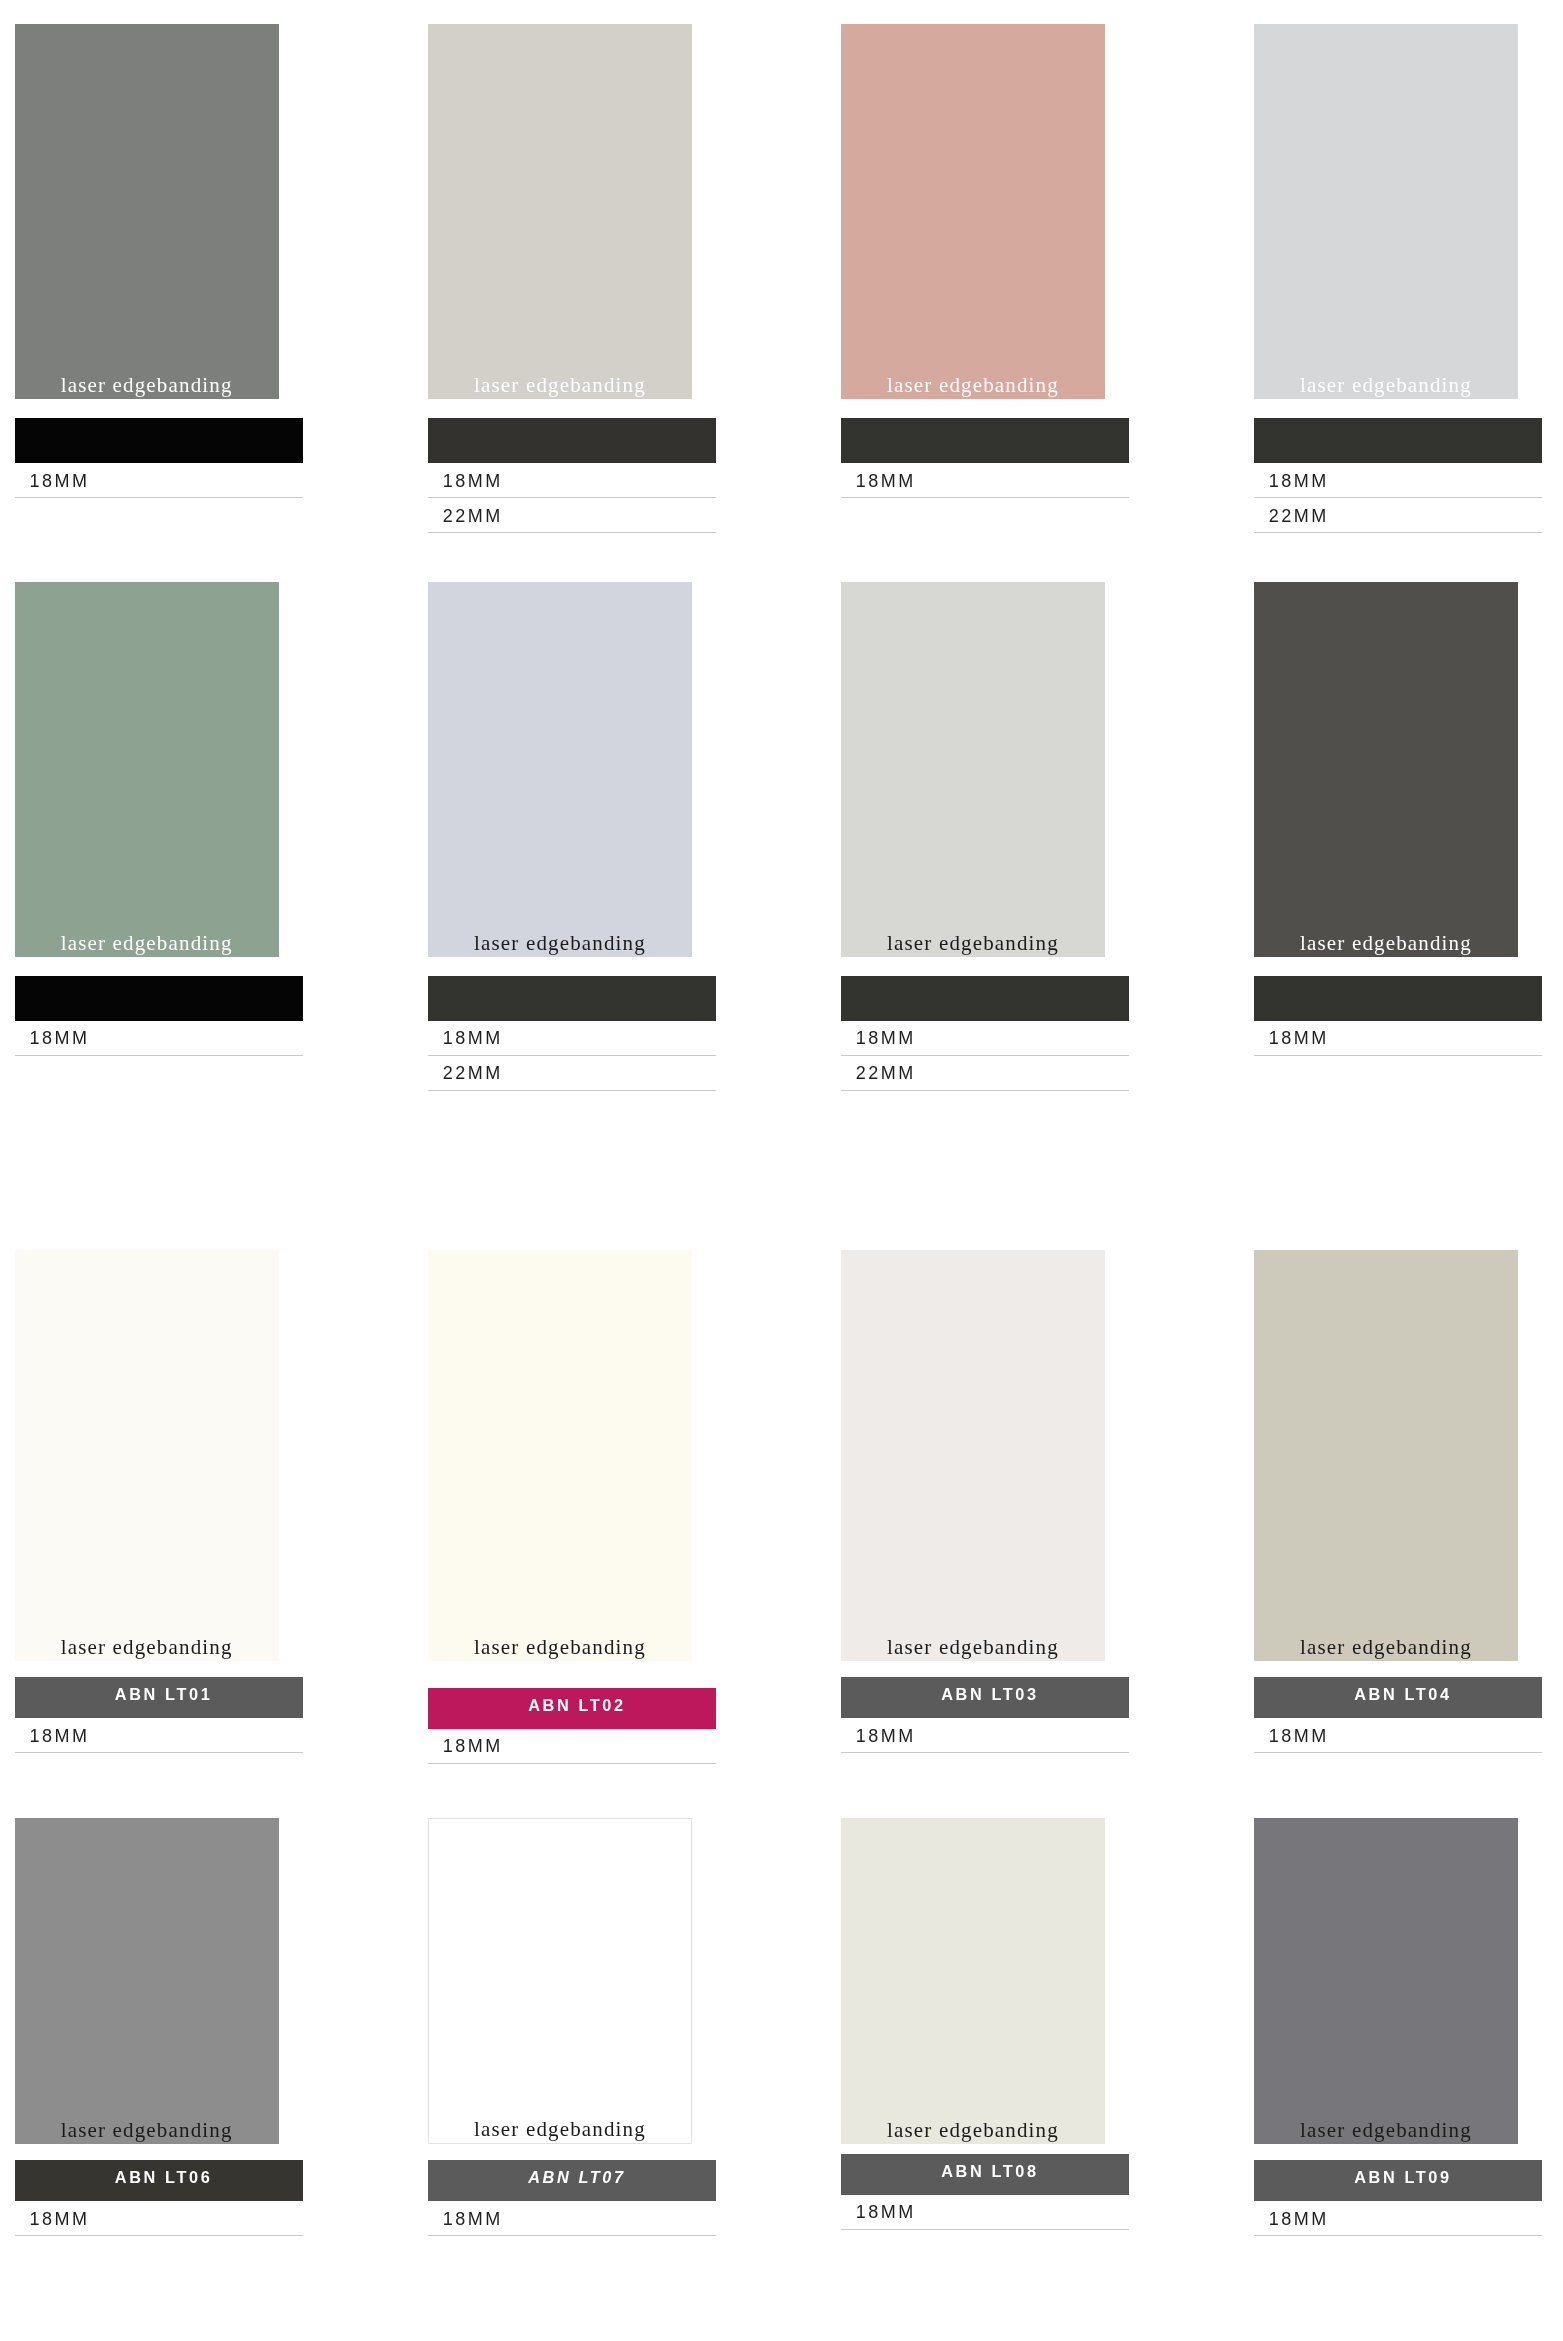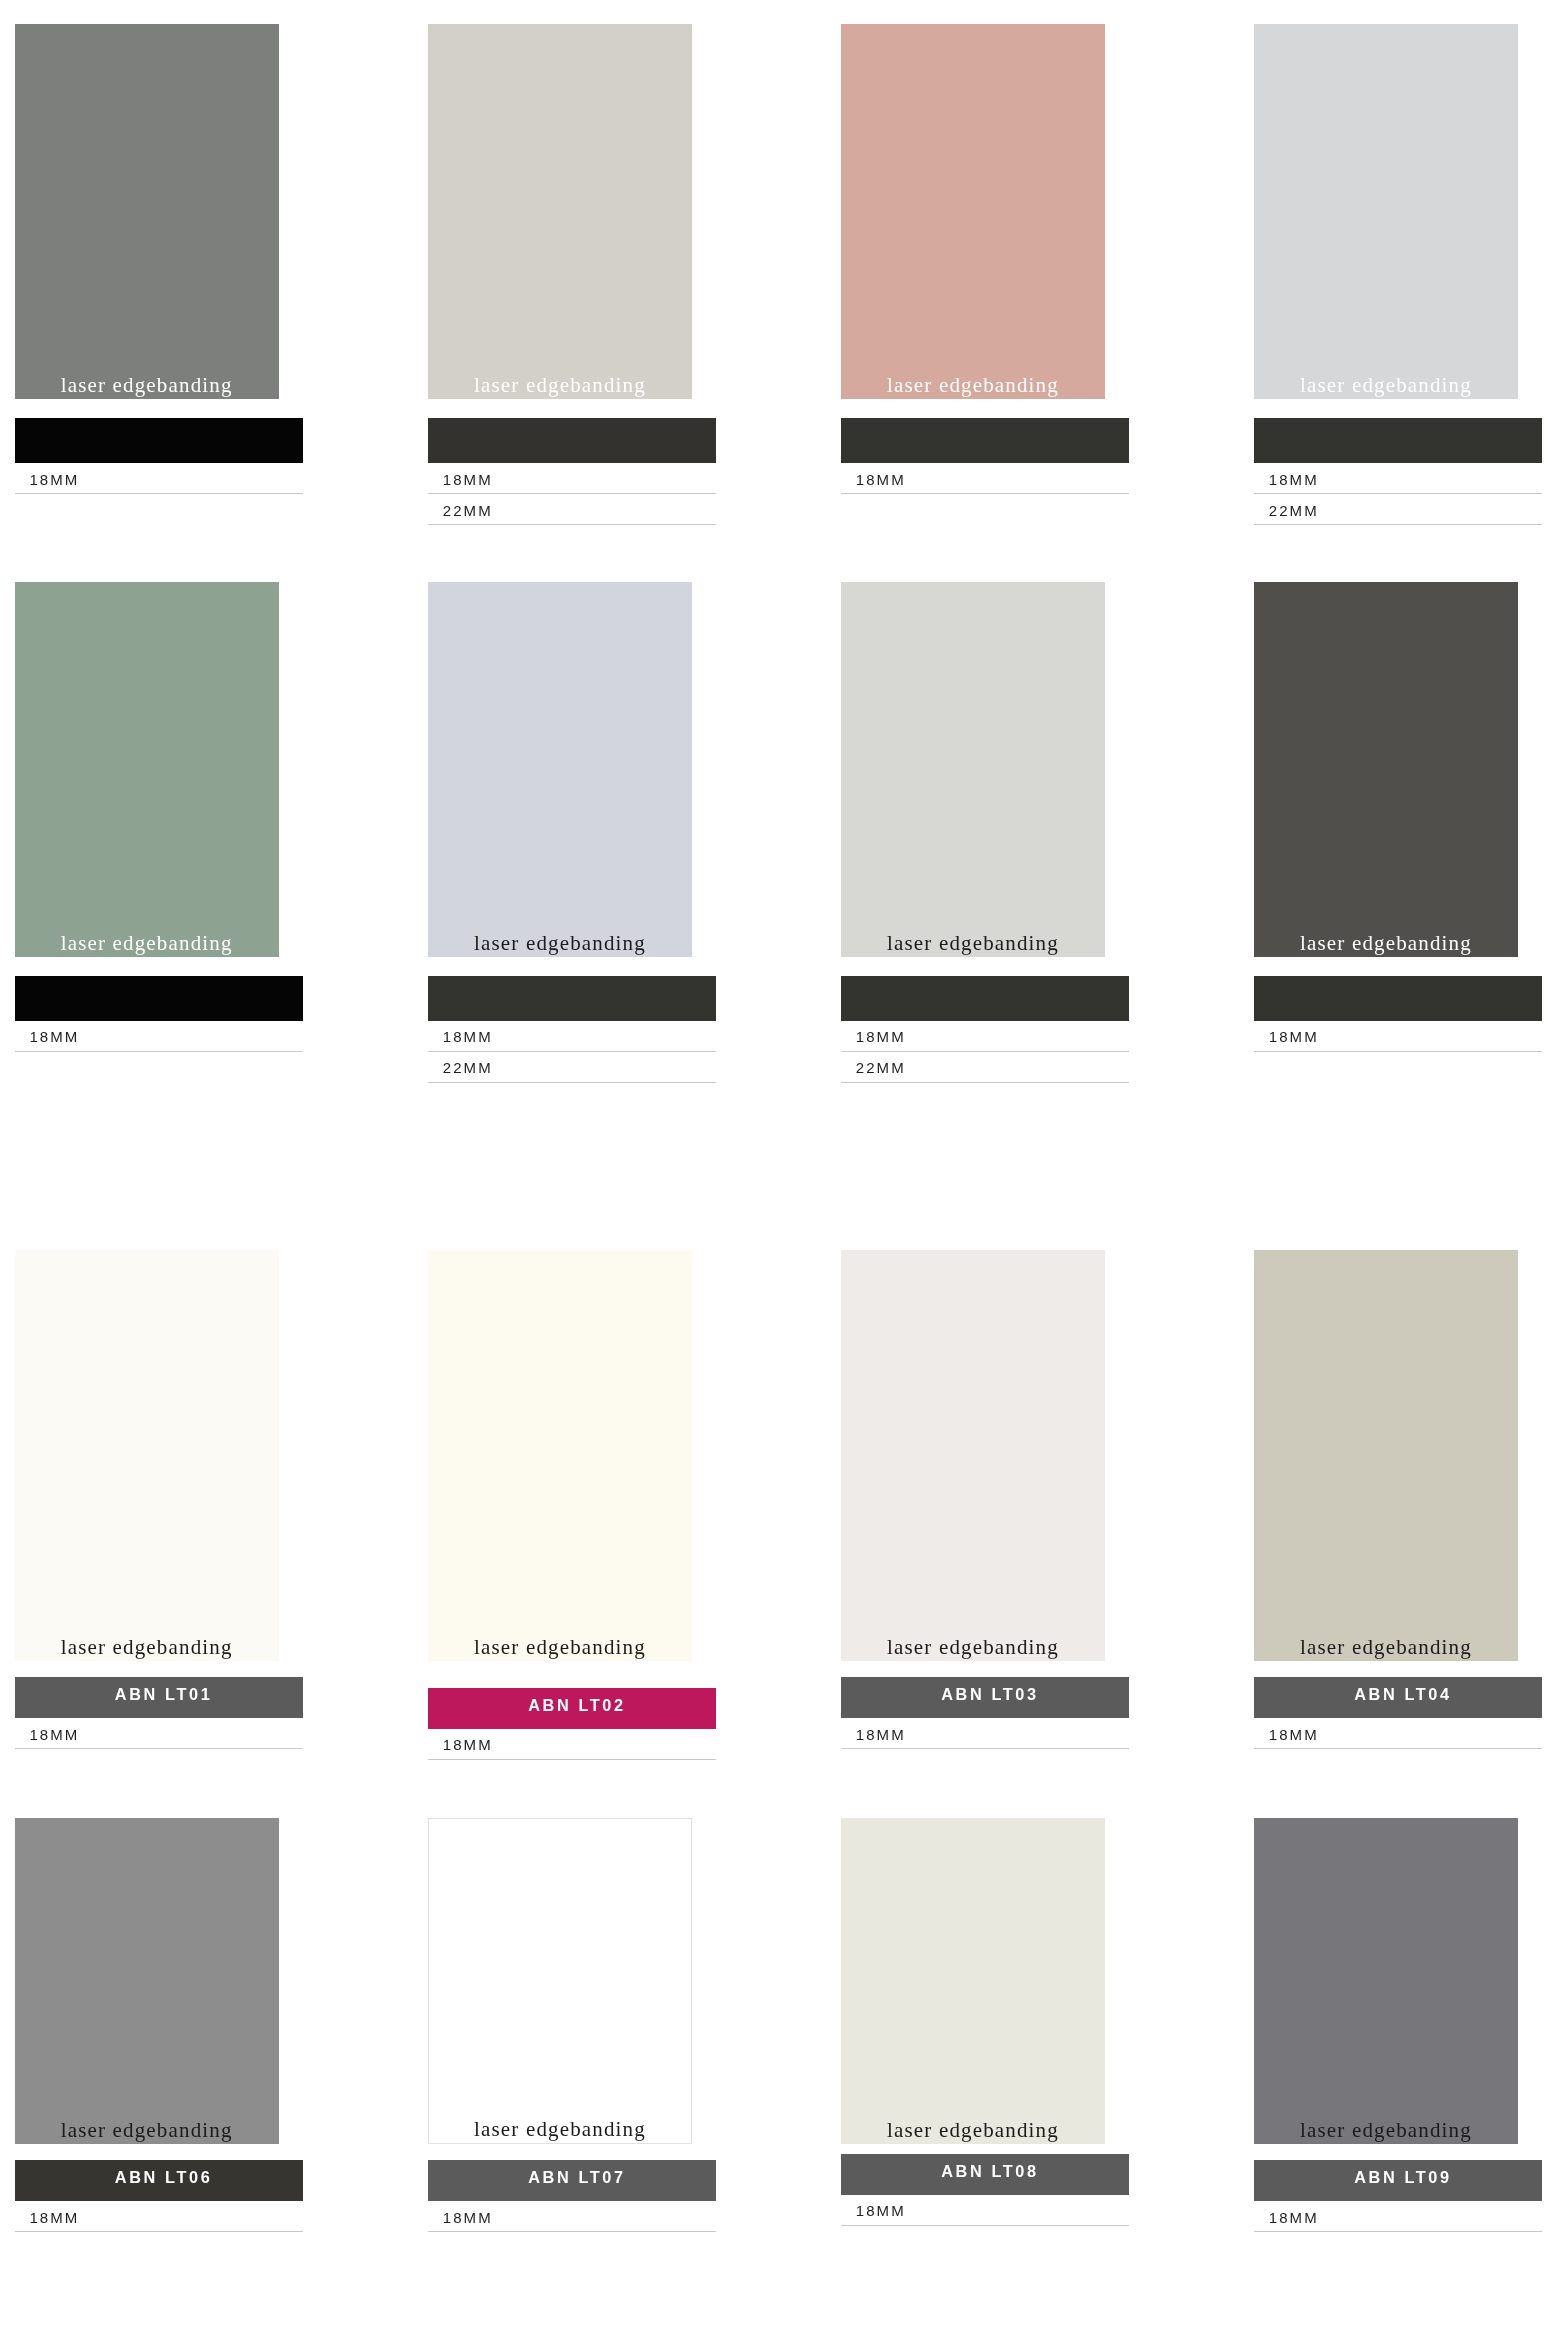--- a/index.html
+++ b/index.html
@@ -78,21 +78,21 @@
   
   .thickness-list {
     width: 288px;
   }
   .thickness {
     width: 288px;
     box-sizing: border-box;
     border-bottom: 1.6px solid #c9c9c9;
     padding: 7.3px 0 5.7px 14.7px;
     font-family: "Liberation Sans", sans-serif;
-    font-size: 15px;
+    font-size: 18px;
     letter-spacing: 0.14em;
     color: #1f1f1f;
     white-space: nowrap;
   }
 </style>
 </head>
 <body>
 
 <div class="sheet" id="sheet">
     <div class="cell" style="left: 14.7px; top: 24.4px;">
@@ -223,21 +223,21 @@
         <div class="band-label">ABN LT06</div>
       </div>
       <div class="thickness-list">
         <div class="thickness" style="border-bottom-color: rgb(201, 201, 201);">18MM</div>
       </div>
     </div>
     <div class="cell" style="left: 428px; top: 1818px;">
       <div class="swatch bordered" title="#ffffff" style="height: 326px; background: rgb(255, 255, 255);">
         <div class="swatch-caption dark">laser  edgebanding</div>
       </div>
-      <div class="band" style="height: 41px; margin-top: 16.3px; background: rgb(91, 91, 91);">
+      <div class="band" style="height: 41px; margin-top: 16.3px; background: rgb(91, 91, 91); font-style: italic;">
         <div class="band-label">ABN LT07</div>
       </div>
       <div class="thickness-list">
         <div class="thickness" style="border-bottom-color: rgb(201, 201, 201);">18MM</div>
       </div>
     </div>
     <div class="cell" style="left: 841px; top: 1818px;">
       <div class="swatch" title="#e9e8de" style="height: 326px; background: rgb(233, 232, 222);">
         <div class="swatch-caption dark">laser  edgebanding</div>
       </div>

